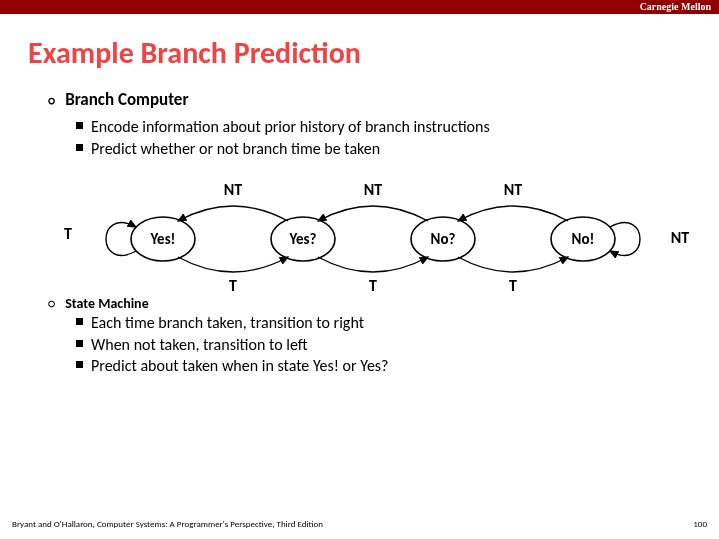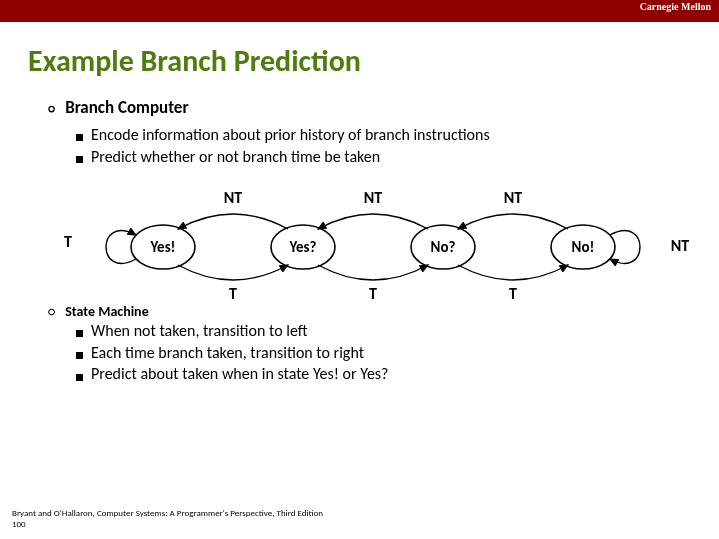--- a/index.html
+++ b/index.html
@@ -5,39 +5,39 @@
   * { margin: 0; padding: 0; box-sizing: border-box; }
   body {
     width: 719px;
     height: 539px;
     font-family: Calibri, Arial, sans-serif;
     background: #fff;
     position: relative;
     overflow: hidden;
   }
   .topbar {
-    height: 22px;
+    height: 14px;
     background: #8f0000;
     position: relative;
   }
   .cm-label {
     position: absolute;
     right: 8px;
     top: 0;
     color: #fff;
     font-size: 10px;
     font-weight: bold;
     font-family: 'Times New Roman', serif;
     line-height: 14px;
   }
   .title {
     font-size: 30px;
     font-weight: bold;
     padding: 20px 0 0 28px;
-    color: #4d7c0f;
+    color: #ef4444;
   }
   .content {
     padding: 18px 0 0 48px;
     font-size: 16px;
   }
   .sect-head {
     font-weight: bold;
     font-size: 17px;
     display: flex;
     align-items: baseline;
@@ -46,21 +46,21 @@
   }
   .circ-bullet {
     font-size: 13px;
     line-height: 1;
   }
   .sub-list {
     margin-left: 28px;
   }
   .sub-item {
     display: flex;
-    align-items: center;
+    align-items: flex-start;
     gap: 8px;
     line-height: 1.35;
   }
   .sq-bullet {
     width: 7px;
     height: 7px;
     background: #000;
     flex-shrink: 0;
     margin-top: 6px;
   }
@@ -86,21 +86,20 @@
   }
   .footer {
     position: absolute;
     bottom: 10px;
     left: 12px;
     right: 12px;
     display: flex;
     justify-content: space-between;
     font-size: 9px;
     color: #000;
-    flex-direction: column;
   }
 </style>
 </head>
 <body>
 
 <div class="topbar">
   <span class="cm-label">Carnegie Mellon</span>
 </div>
 
 <div class="title">Example Branch Prediction</div>
@@ -168,25 +167,25 @@
     </svg>
   </div>
 
   <div class="sm-row">
     <span class="circ-bullet">○</span>
     <span class="sm-head">State Machine</span>
   </div>
   <div class="sub-list2">
     <div class="sub-item">
       <span class="sq-bullet"></span>
-      <span>When not taken, transition to left</span>
+      <span>Each time branch taken, transition to right</span>
     </div>
     <div class="sub-item">
       <span class="sq-bullet"></span>
-      <span>Each time branch taken, transition to right</span>
+      <span>When not taken, transition to left</span>
     </div>
     <div class="sub-item">
       <span class="sq-bullet"></span>
       <span>Predict about taken when in state Yes! or Yes?</span>
     </div>
   </div>
 
 </div>
 
 <div class="footer">

